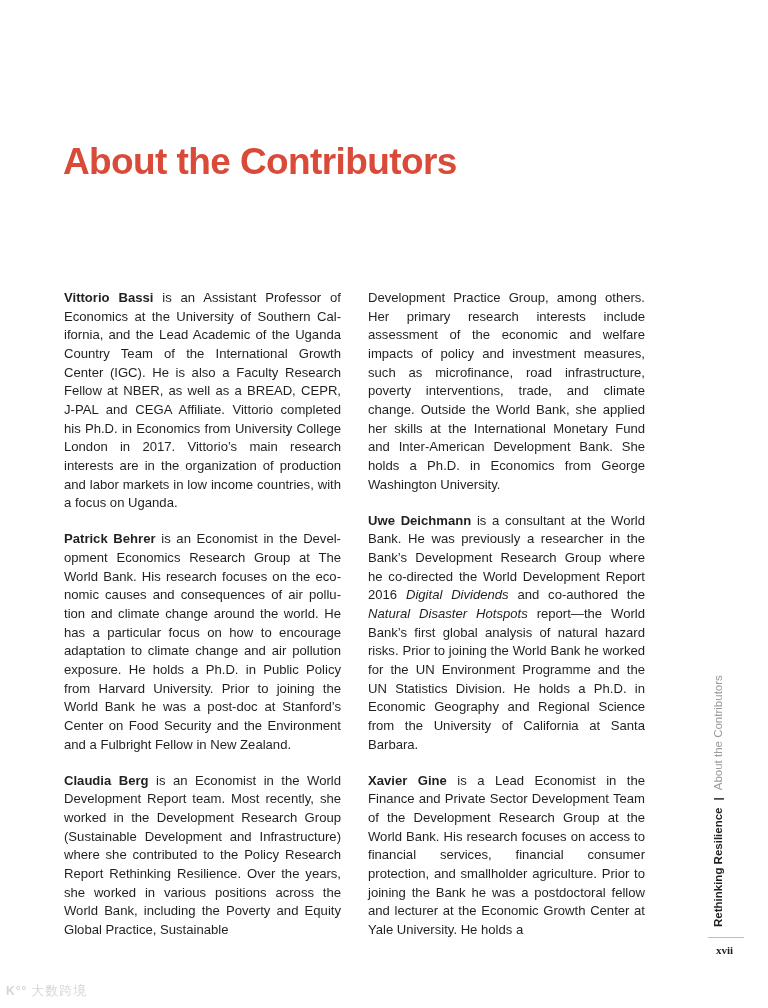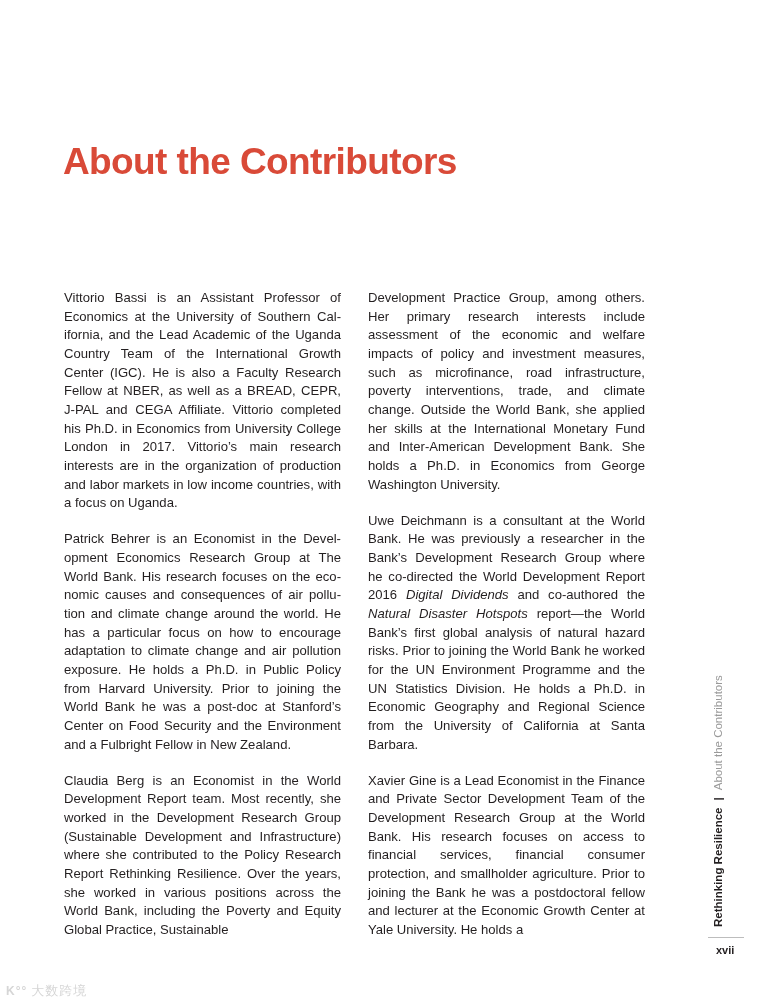--- a/index.html
+++ b/index.html
@@ -7,30 +7,30 @@
          font-family: "Liberation Sans", sans-serif; color: #231f20; }
   .title { position: absolute; left: 63px; top: 141px; margin: 0;
            font-family: "Liberation Sans", sans-serif; font-weight: bold;
            font-size: 37px; letter-spacing: -0.6px; color: #d94a38; }
   .col { position: absolute; top: 289px; width: 277px;
          font-size: 13.1px; line-height: 18.65px; text-align: justify;
          hyphens: manual; }
   .col.left { left: 64px; }
   .col.right { left: 368px; }
   .col p { margin: 0 0 17.5px 0; }
-  .col b { font-weight: normal; }
+  .col b { font-weight: bold; }
   .col i { font-style: italic; }
   .runner { position: absolute; left: 708px; top: 927px; width: 280px; height: 20px;
             transform-origin: 0 0; transform: rotate(-90deg);
             font-size: 11.5px; white-space: nowrap; display: flex; align-items: center; }
   .runner .book { font-weight: bold; color: #231f20; }
   .runner .sep { font-weight: bold; margin: 0 7px; color: #231f20; }
   .runner .chap { color: #9a9a9a; }
   .rule { position: absolute; left: 708px; top: 937px; width: 36px; height: 1px; background: #bdbdbd; }
-  .pagenum { position: absolute; left: 716px; top: 944px; font-size: 11px; font-weight: bold; color: #231f20; }
+  .pagenum { position: absolute; left: 716px; top: 944px; font-size: 11px; font-weight: bold; color: #231f20; font-family: Liberation Serif, serif; }
   .watermark { position: absolute; left: 6px; top: 982px; font-size: 13px; color: #d6d6d6; letter-spacing: 1px;
                display: flex; align-items: center; gap: 4px; }
   .watermark .logo { font-weight: bold; font-size: 12px; }
 </style>
 </head>
 <body>
 
 <h1 class="title">About the Contributors</h1>
 
 <div class="col left">

